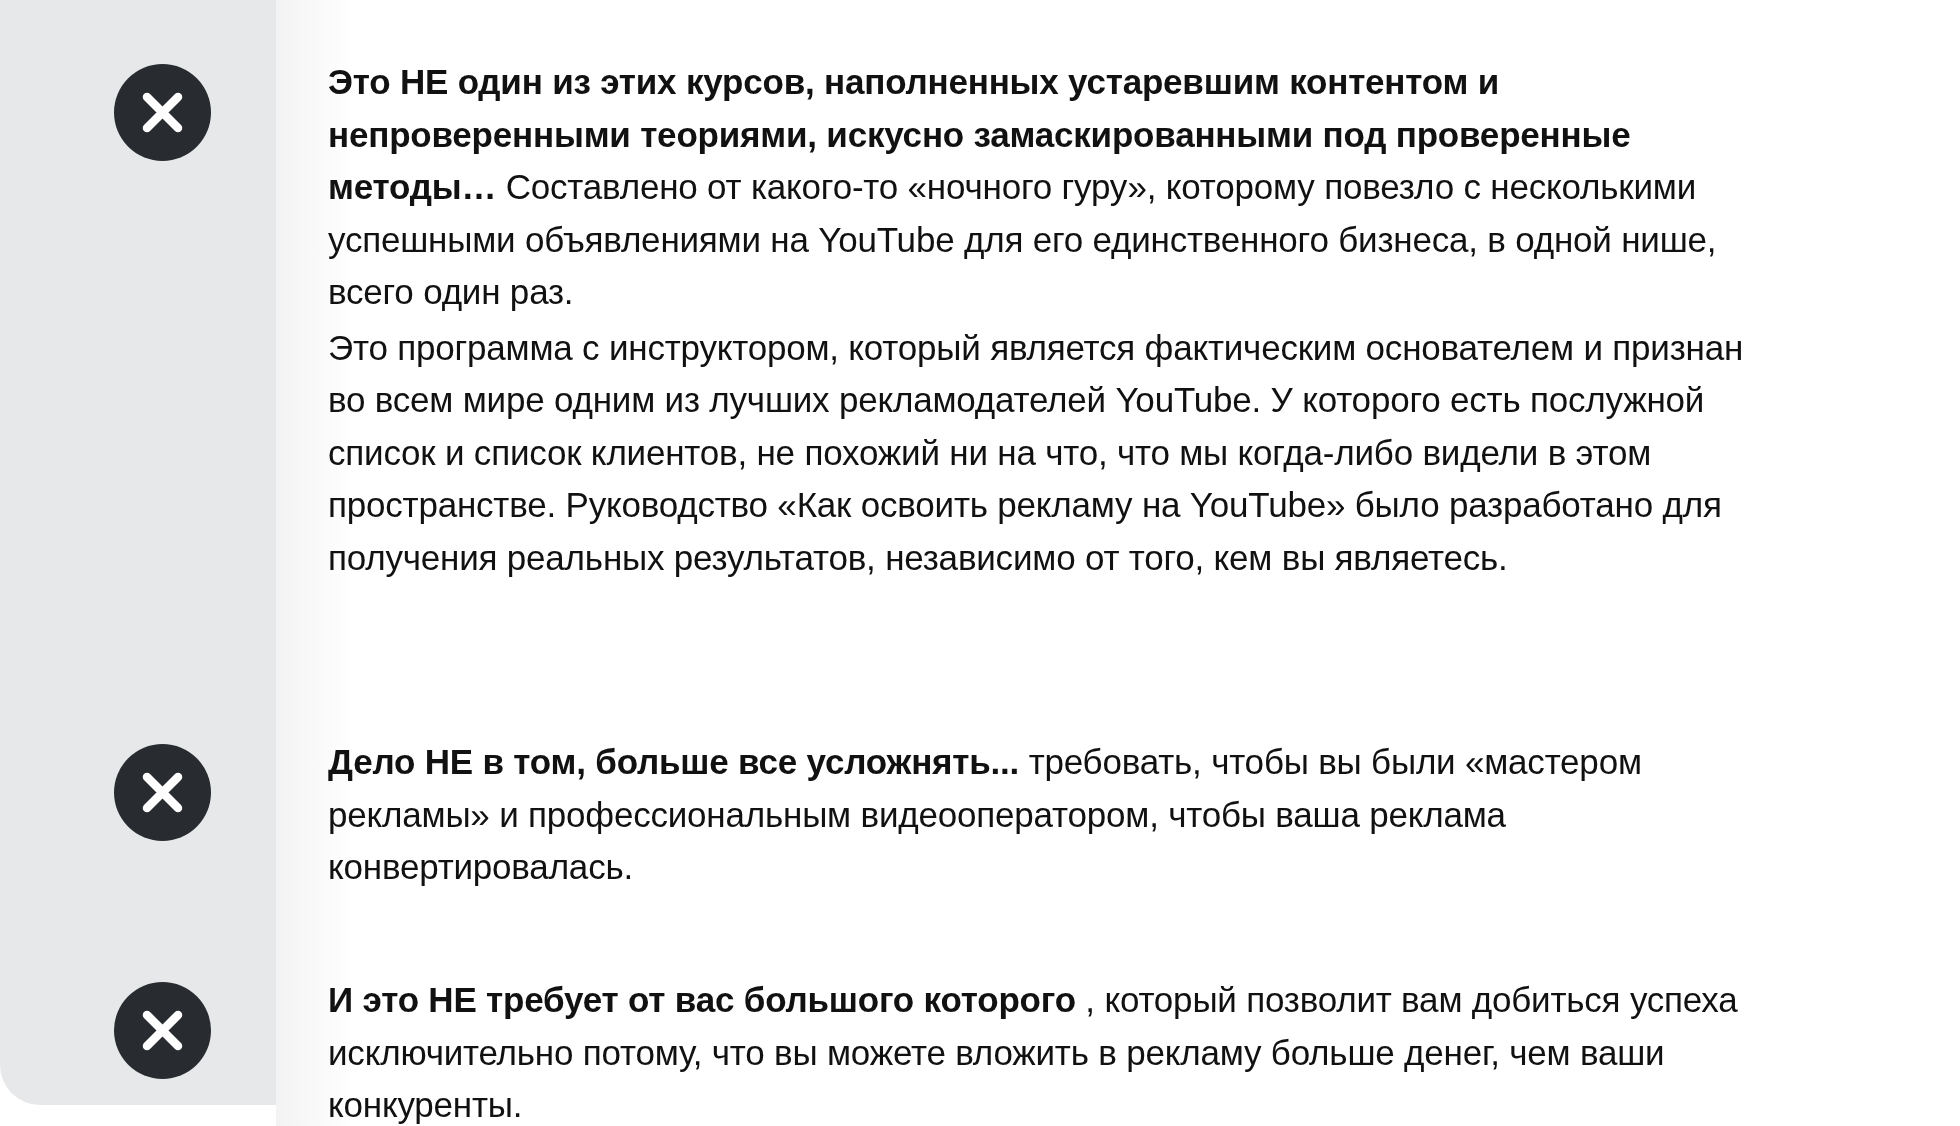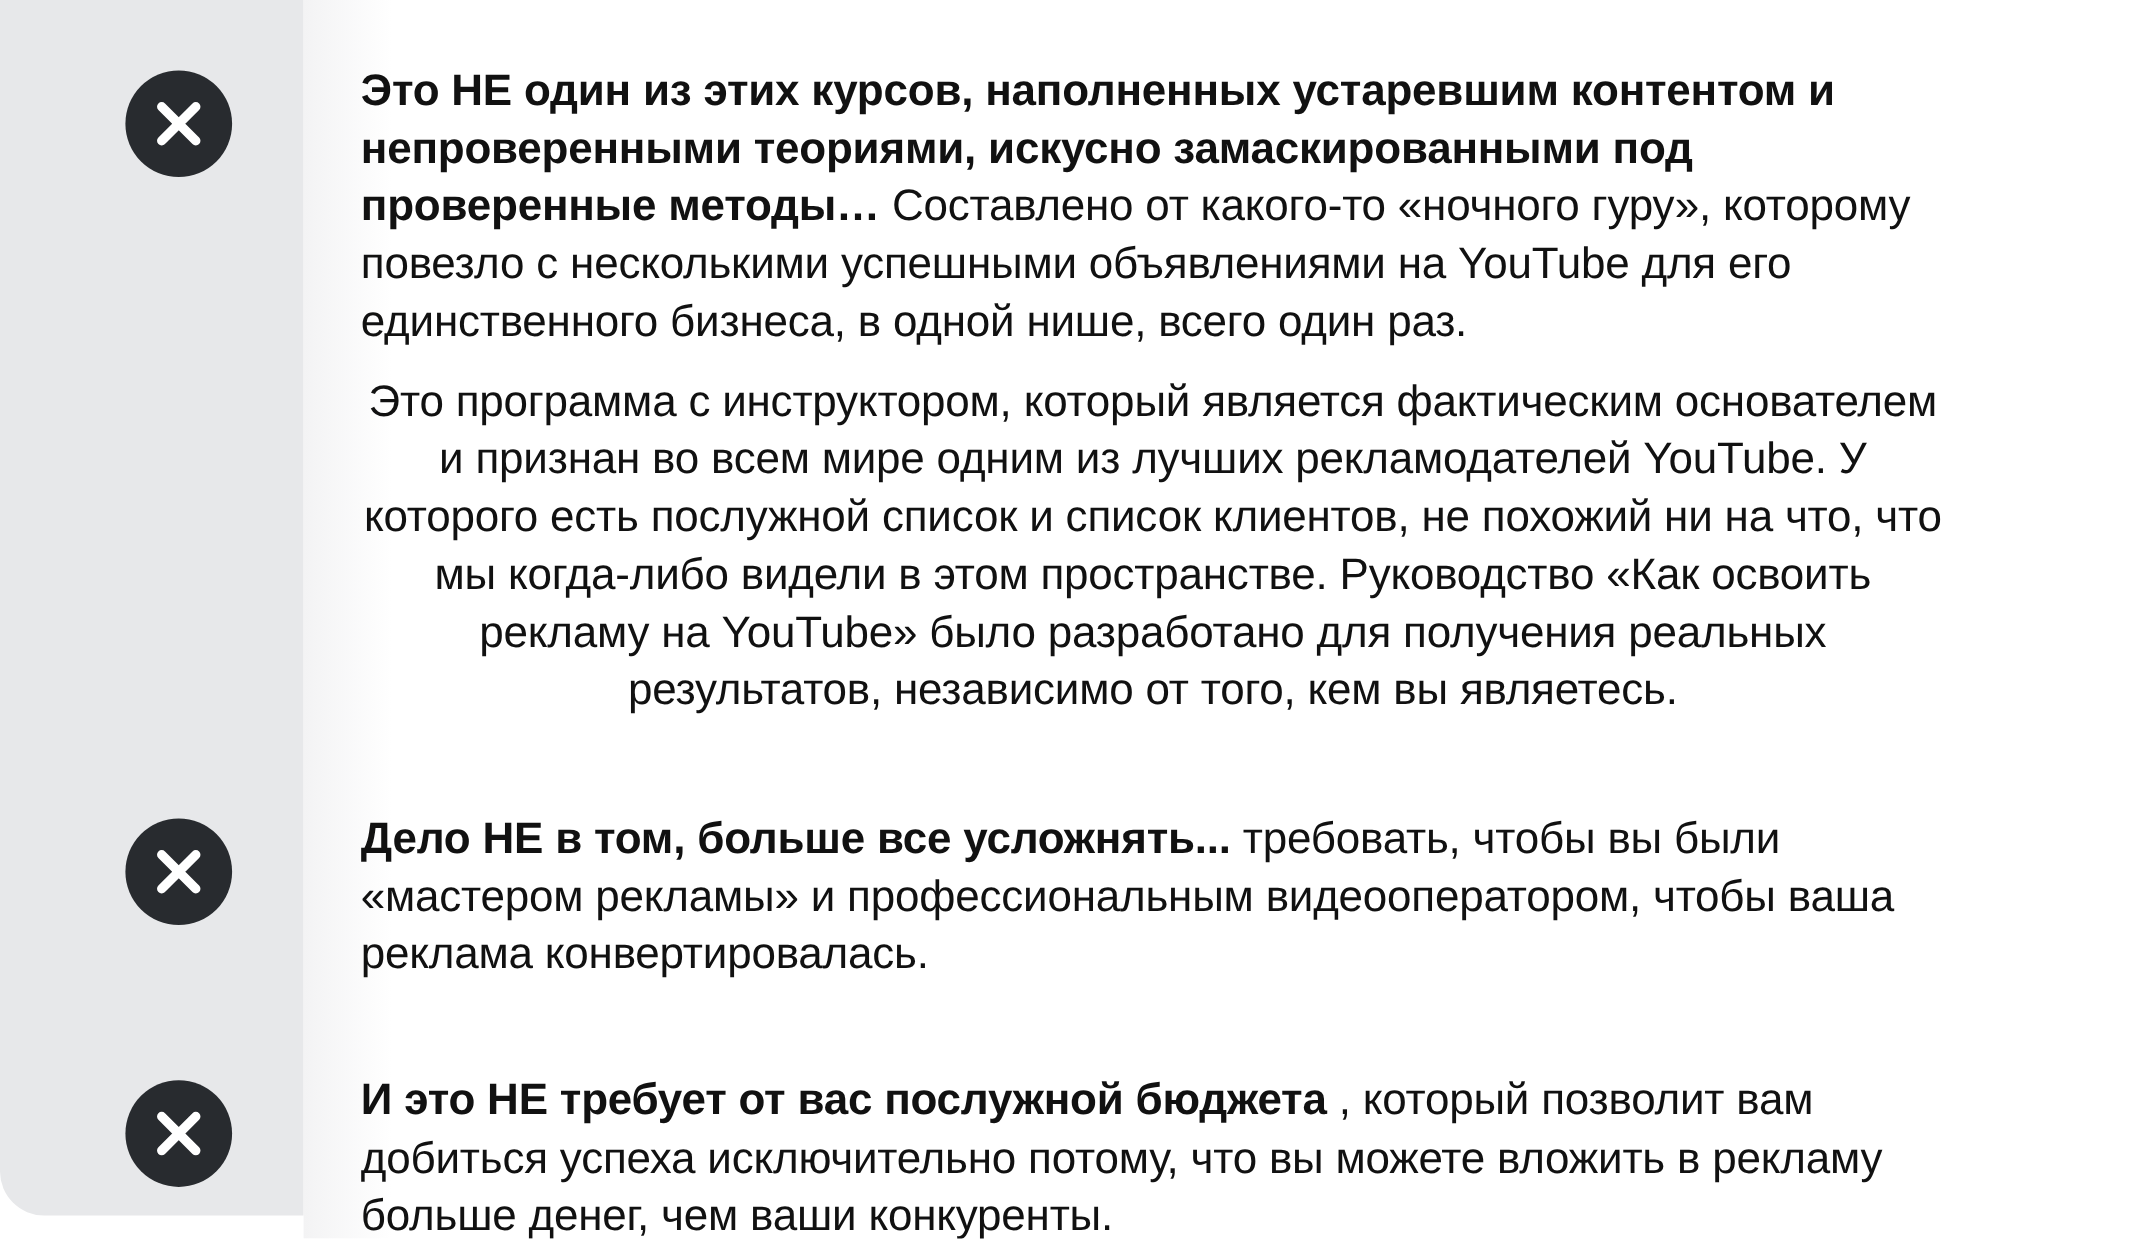--- a/index.html
+++ b/index.html
@@ -17,24 +17,24 @@
     position:absolute; left:276px; top:0; width:80px; height:1126px;
     background:linear-gradient(to right, #f3f3f4, #ffffff);
   }
   .x-icon {
     position:absolute; left:114px; width:97px; height:97px; border-radius:50%;
     background:#282b2f;
   }
   .x-icon svg { width:97px; height:97px; display:block; }
   .text-block {
     position:absolute; left:328px; width:1440px;
-    font-size:40px; line-height:52.5px; letter-spacing:-0.2px;
+    font-size:35px; line-height:52.5px; letter-spacing:-0.2px;
   }
   .text-block p { margin:0; }
-  .text-block p + p { margin-top:20px;text-align:center; }
+  .text-block p + p { margin-top:3px; }
   b { font-weight:bold; }
 </style>
 </head>
 <body>
 
 <div class="side-panel"></div>
 <div class="fade"></div>
 
 <div class="x-icon" style="top:64px">
   <svg viewBox="0 0 97 97">
@@ -54,14 +54,14 @@
 <div class="text-block" style="top:736px">
   <p><b>Дело НЕ в том, больше все усложнять...</b><span> требовать, чтобы вы были «мастером рекламы» и профессиональным видеооператором, чтобы ваша реклама конвертировалась.</span></p>
 </div>
 
 <div class="x-icon" style="top:982px">
   <svg viewBox="0 0 97 97">
       <path d="M33 33 L64 64 M64 33 L33 64" stroke="#ffffff" stroke-width="8.5" stroke-linecap="round" fill="none"></path>
     </svg>
 </div>
 <div class="text-block" style="top:974px">
-  <p><b>И это НЕ требует от вас послужной бюджета</b><span> , который позволит вам добиться успеха исключительно потому, что вы можете вложить в рекламу больше денег, чем ваши конкуренты.</span></p>
+  <p><b>И это НЕ требует от вас большого которого</b><span> , который позволит вам добиться успеха исключительно потому, что вы можете вложить в рекламу больше денег, чем ваши конкуренты.</span></p>
 </div>
 
 </body></html>

